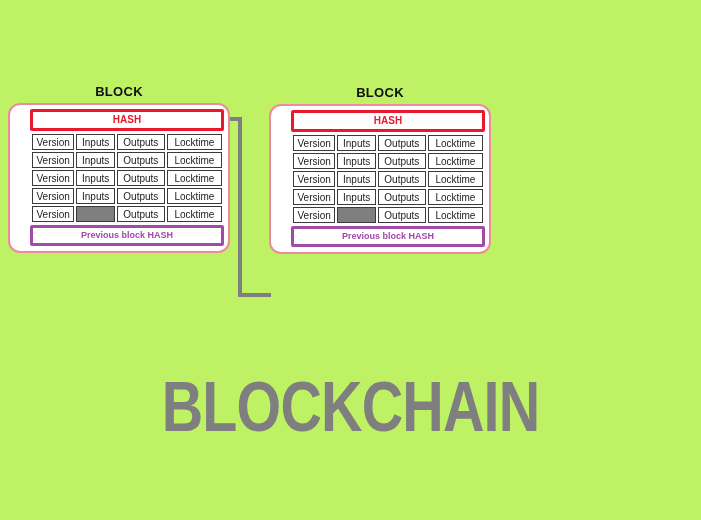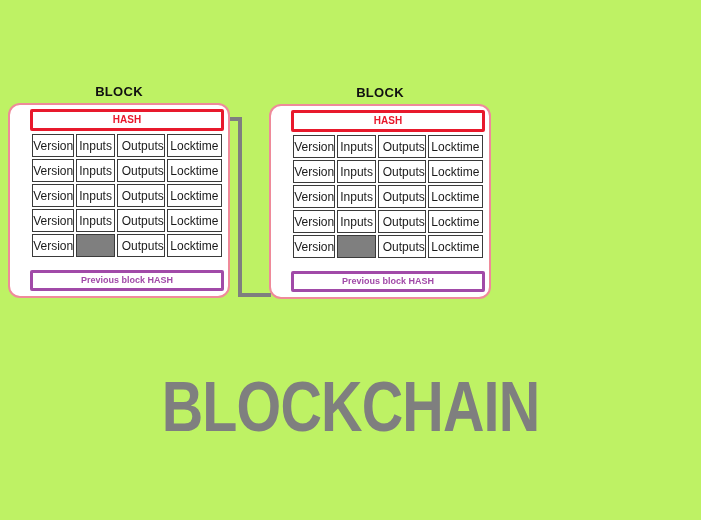--- a/index.html
+++ b/index.html
@@ -44,42 +44,42 @@
     background:#fff;
   }
   table.tx-table {
     width:100%;
     border-collapse:separate;
     border-spacing:2px;
     table-layout:fixed;
   }
   table.tx-table td {
     border:1px solid var(--cell-border);
-    height:23px;
+    height:16px;
     text-align:center;
     vertical-align:middle;
-    font-size:12px;
+    font-size:10px;
     color:#1a1a1a;
     background:#ffffff;
   }
   table.tx-table td:nth-child(1){ width:23%; }
   table.tx-table td:nth-child(2){ width:21%; }
-  table.tx-table td:nth-child(3){ width:26%;text-align:right; }
+  table.tx-table td:nth-child(3){ width:26%; }
   table.tx-table td:nth-child(4){ width:30%;margin-top:16px; }
   table.tx-table td.gray {
     background:var(--gray-cell);
   }
   .prev-hash-box {
     border:3px solid var(--purple);
     border-radius:2px;
     height:21px; line-height:15px;
     text-align:center;
     color:var(--purple);
     font-weight:bold; font-size:9px;
-    margin-top:11px;
+    margin-top:1px;
     background:#fff;
   }
   .connector {
     position:absolute;
     background:var(--connector);
   }
   .caption {
     position:absolute;
     left:0; top:372px; width:100%;
     text-align:center;

